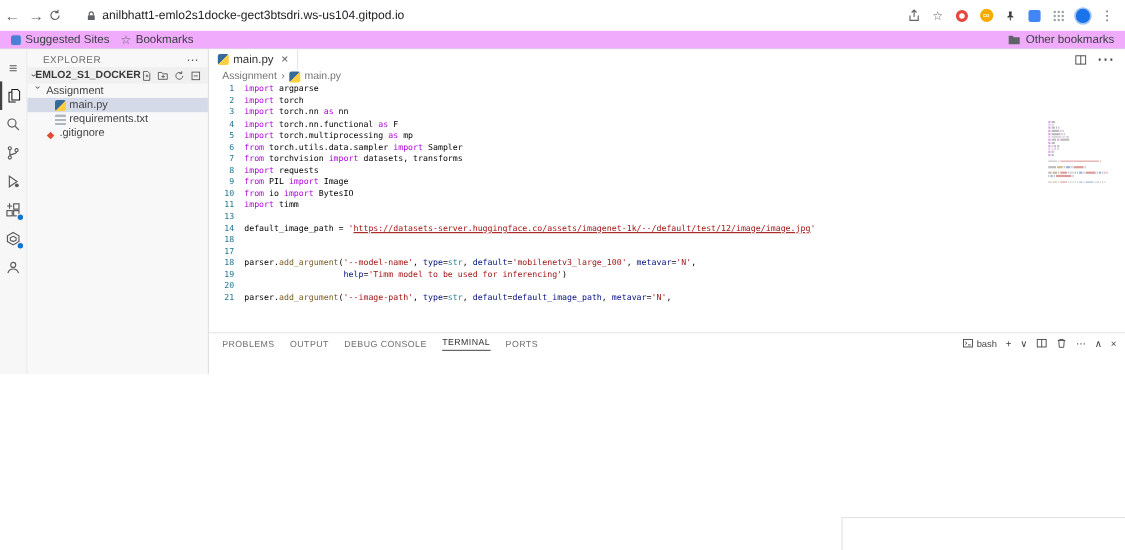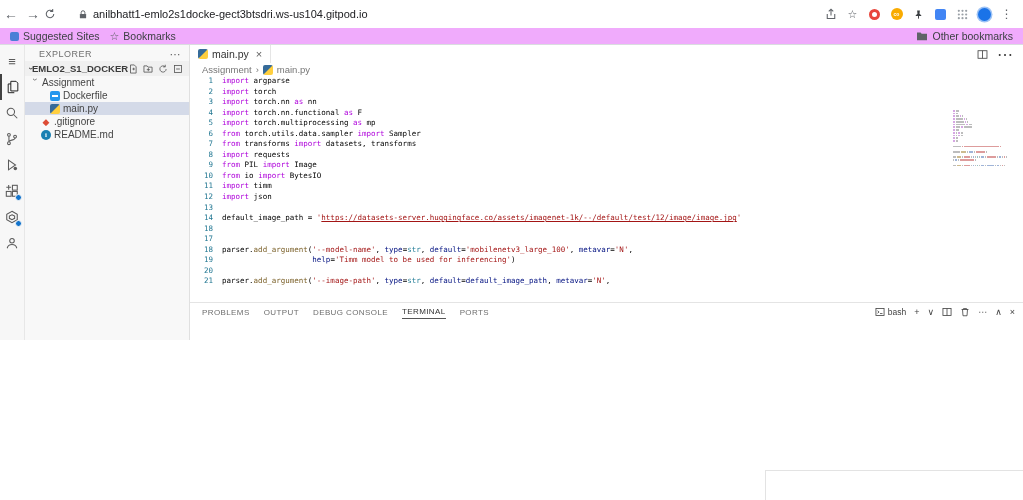--- a/index.html
+++ b/index.html
@@ -253,35 +253,31 @@
             <rect x="2.5" y="2.5" width="11" height="11"></rect>
             <path d="M5 8h6"></path>
           </svg>
       </span>
     </div>
     <div>
         <div class="tree-row" style="padding-left: 5px;">
           <span class="chev open">›</span>
           <span class="tree-label">Assignment</span>
         </div>
-        <div class="tree-row" style="padding-left: 25px;">
-          <span class="fi fi-docker"></span>
-          <span class="tree-label">Dockerfile</span>
-        </div>
         <div class="tree-row selected" style="padding-left: 25px;">
           <span class="fi fi-python"></span>
           <span class="tree-label">main.py</span>
         </div>
+        <div class="tree-row" style="padding-left: 25px;">
+          <span class="fi fi-textfile"></span>
+          <span class="tree-label">requirements.txt</span>
+        </div>
         <div class="tree-row" style="padding-left: 16px;">
           <span class="fi fi-git"></span>
           <span class="tree-label">.gitignore</span>
-        </div>
-        <div class="tree-row" style="padding-left: 16px;">
-          <span class="fi fi-readme"></span>
-          <span class="tree-label">README.md</span>
         </div>
       </div>
   </div>
 
   <div class="tabbar">
     <div class="tab">
       <span class="fi fi-python"></span>
       <span>main.py</span>
       <span class="tab-close">×</span>
     </div>
@@ -322,41 +318,37 @@
         <div class="code-line">
           <span class="gutter">5</span>
           <span class="code-text"><span class="tk-kw">import</span><span class="tk-pl"> torch.multiprocessing </span><span class="tk-kw">as</span><span class="tk-pl"> mp</span></span>
         </div>
         <div class="code-line">
           <span class="gutter">6</span>
           <span class="code-text"><span class="tk-kw">from</span><span class="tk-pl"> torch.utils.data.sampler </span><span class="tk-kw">import</span><span class="tk-pl"> Sampler</span></span>
         </div>
         <div class="code-line">
           <span class="gutter">7</span>
-          <span class="code-text"><span class="tk-kw">from</span><span class="tk-pl"> transforms </span><span class="tk-kw">import</span><span class="tk-pl"> datasets, transforms</span></span>
+          <span class="code-text"><span class="tk-kw">from</span><span class="tk-pl"> torchvision </span><span class="tk-kw">import</span><span class="tk-pl"> datasets, transforms</span></span>
         </div>
         <div class="code-line">
           <span class="gutter">8</span>
           <span class="code-text"><span class="tk-kw">import</span><span class="tk-pl"> requests</span></span>
         </div>
         <div class="code-line">
           <span class="gutter">9</span>
           <span class="code-text"><span class="tk-kw">from</span><span class="tk-pl"> PIL </span><span class="tk-kw">import</span><span class="tk-pl"> Image</span></span>
         </div>
         <div class="code-line">
           <span class="gutter">10</span>
           <span class="code-text"><span class="tk-kw">from</span><span class="tk-pl"> io </span><span class="tk-kw">import</span><span class="tk-pl"> BytesIO</span></span>
         </div>
         <div class="code-line">
           <span class="gutter">11</span>
           <span class="code-text"><span class="tk-kw">import</span><span class="tk-pl"> timm</span></span>
-        </div>
-        <div class="code-line">
-          <span class="gutter">12</span>
-          <span class="code-text"><span class="tk-kw">import</span><span class="tk-pl"> json</span></span>
         </div>
         <div class="code-line">
           <span class="gutter">13</span>
           <span class="code-text"></span>
         </div>
         <div class="code-line">
           <span class="gutter">14</span>
           <span class="code-text"><span class="tk-pl">default_image_path = </span><span class="tk-st">'</span><span class="tk-stl">https://datasets-server.huggingface.co/assets/imagenet-1k/--/default/test/12/image/image.jpg</span><span class="tk-st">'</span></span>
         </div>
         <div class="code-line">

